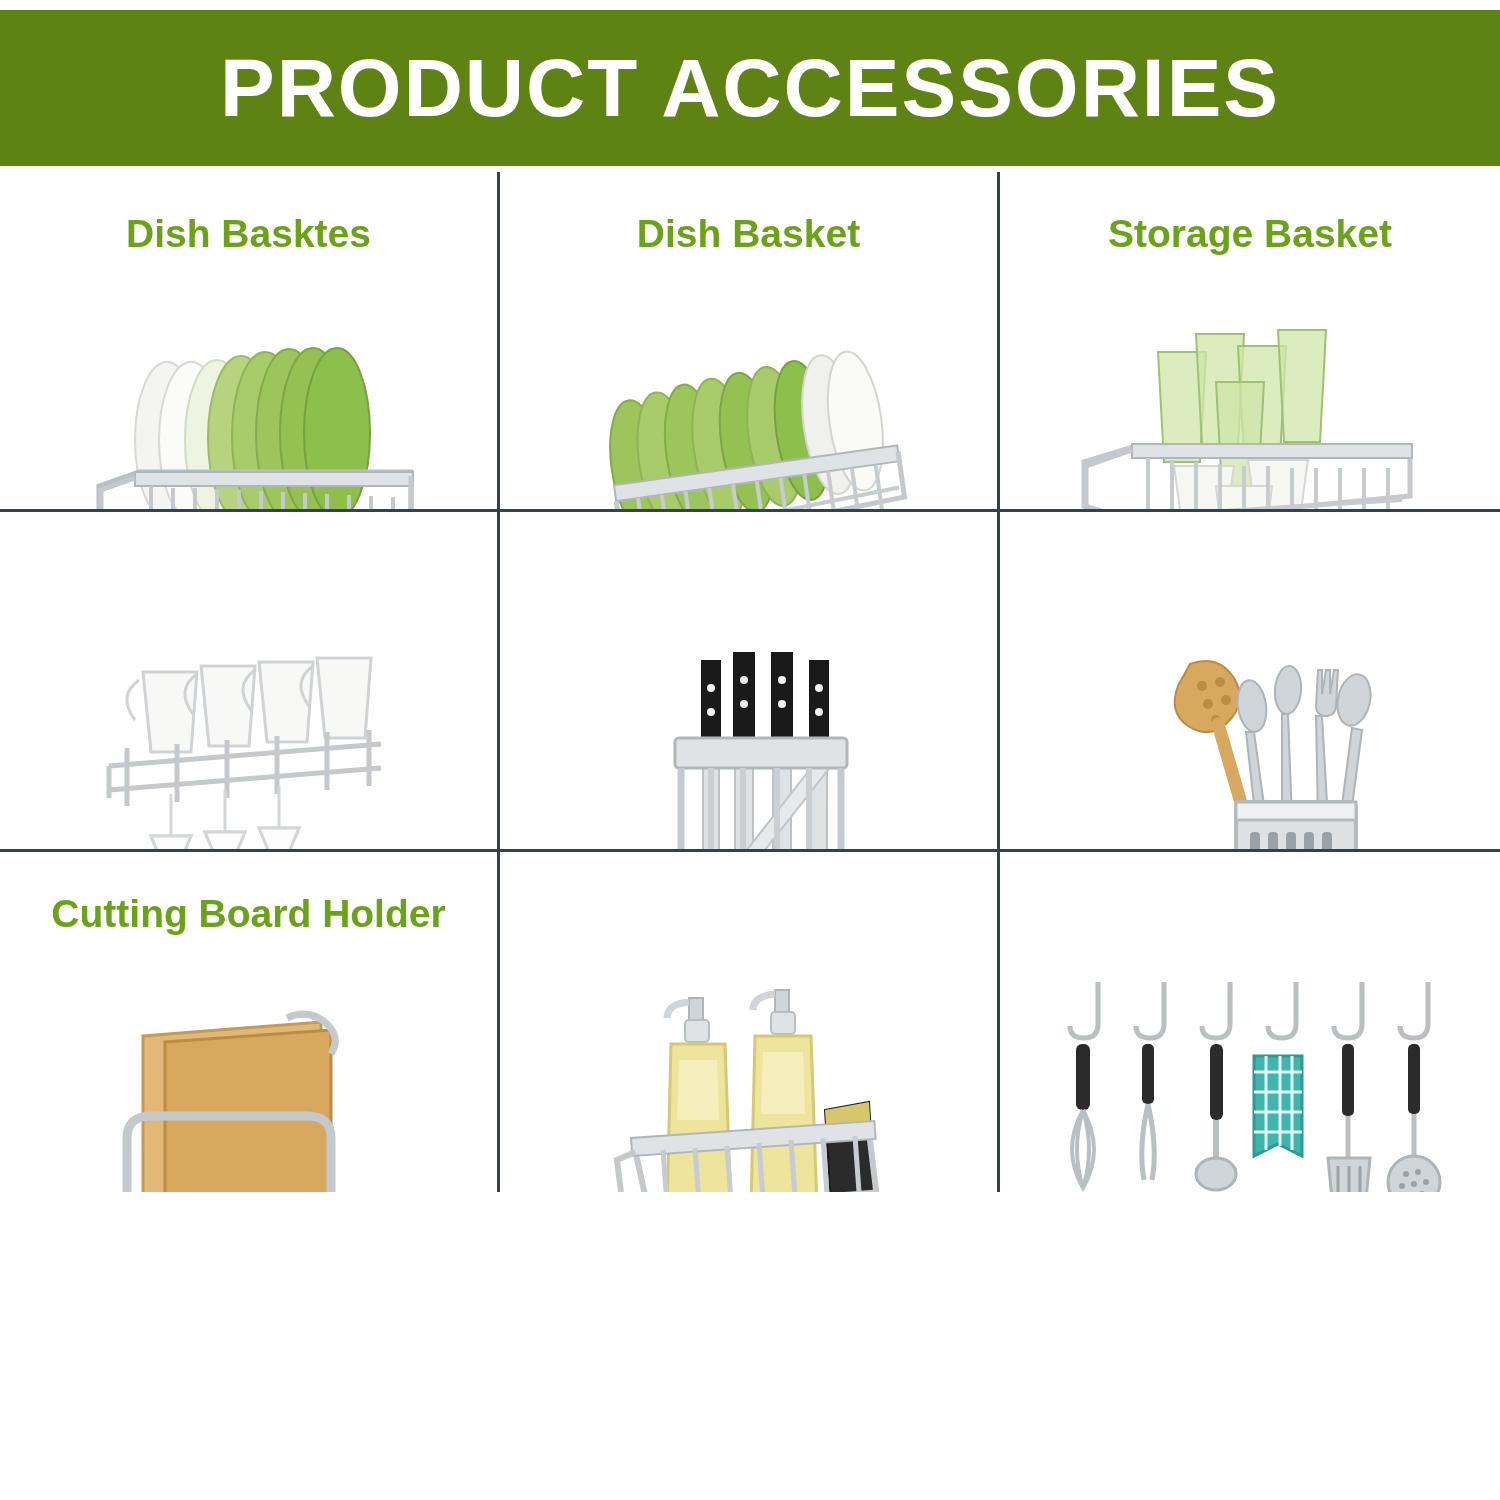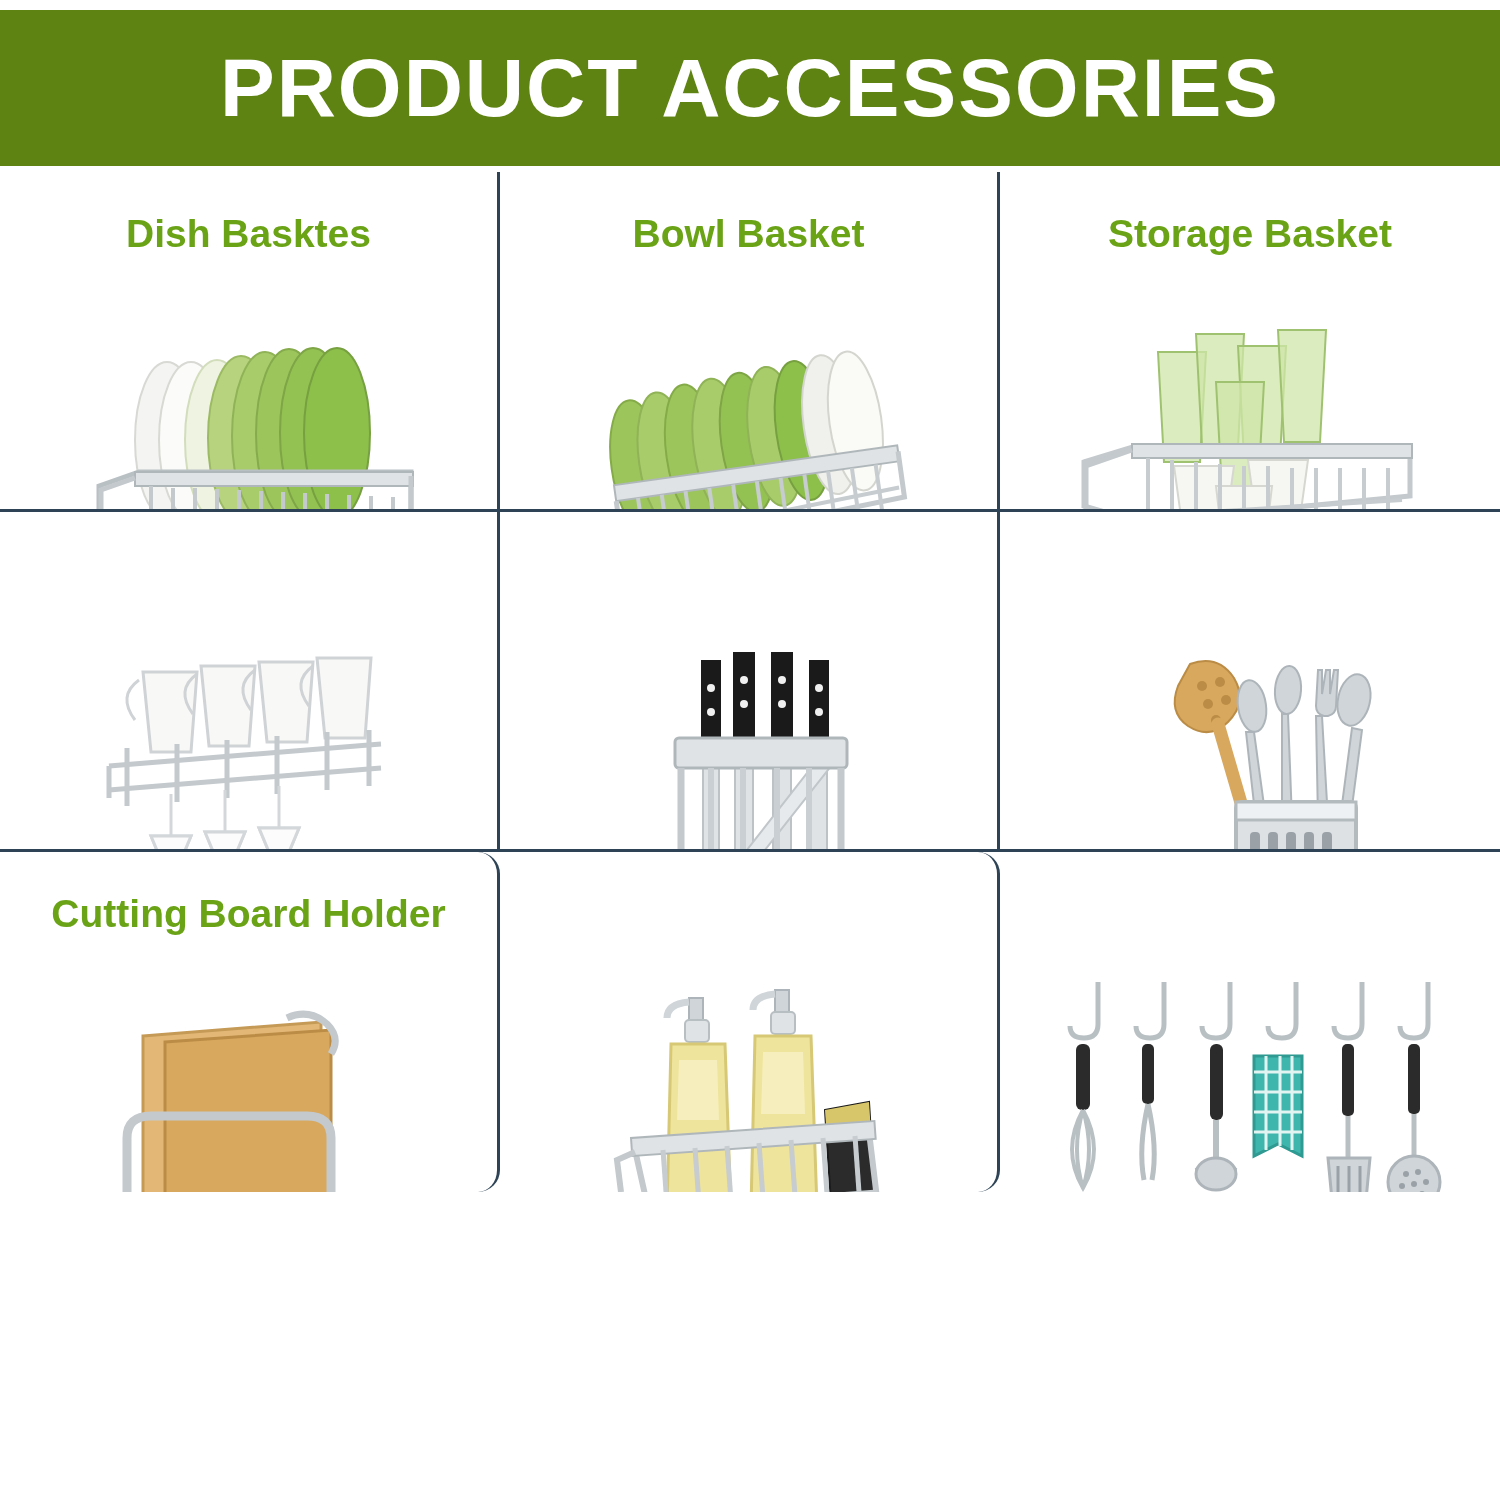--- a/index.html
+++ b/index.html
@@ -54,21 +54,21 @@
     grid-template-rows: repeat(3, 1fr);
   }
   .cell {
     position: relative;
     box-sizing: border-box;
     border-right: 3px solid #2e4356;
     border-bottom: 3px solid #2e4356;
     overflow: hidden;
   }
   .cell:nth-child(3n) { border-right: none; }
-  .cell:nth-child(n+7) { border-bottom: none; border-radius: 22px; }
+  .cell:nth-child(n+7) { border-bottom: none; }
   .cell-title {
     position: absolute;
     top: 42px;
     left: 0;
     width: 100%;
     text-align: center;
     color: #6aa316;
     font-size: 39px;
     font-weight: bold;
     line-height: 1;
@@ -130,21 +130,21 @@
               <path d="M104 244 L364 232"></path>
             </g>
             <path d="M96 188 L62 200 L62 236 L104 250" fill="none" stroke="#c3c9cd" stroke-width="5"></path>
             <path d="M372 186 L372 226" fill="none" stroke="#c3c9cd" stroke-width="5"></path>
           </g>
         </svg>
       </div>
     </div>
 
     <div class="cell">
-      <div class="cell-title">Bowl Basket</div>
+      <div class="cell-title">Dish Basket</div>
       <div class="cell-art">
         <svg width="420" height="300" viewBox="0 0 420 300">
           <g transform="rotate(-8 210 150)">
 
             <g>
               <ellipse cx="96" cy="160" rx="26" ry="66" fill="#9cc55c" stroke="#84ab48" stroke-width="2"></ellipse>
               <ellipse cx="124" cy="158" rx="26" ry="68" fill="#a9cc6b" stroke="#8fb356" stroke-width="2"></ellipse>
               <ellipse cx="152" cy="156" rx="26" ry="70" fill="#9cc55c" stroke="#84ab48" stroke-width="2"></ellipse>
               <ellipse cx="180" cy="154" rx="26" ry="70" fill="#a9cc6b" stroke="#8fb356" stroke-width="2"></ellipse>
               <ellipse cx="208" cy="152" rx="26" ry="70" fill="#93c252" stroke="#7ea546" stroke-width="2"></ellipse>

